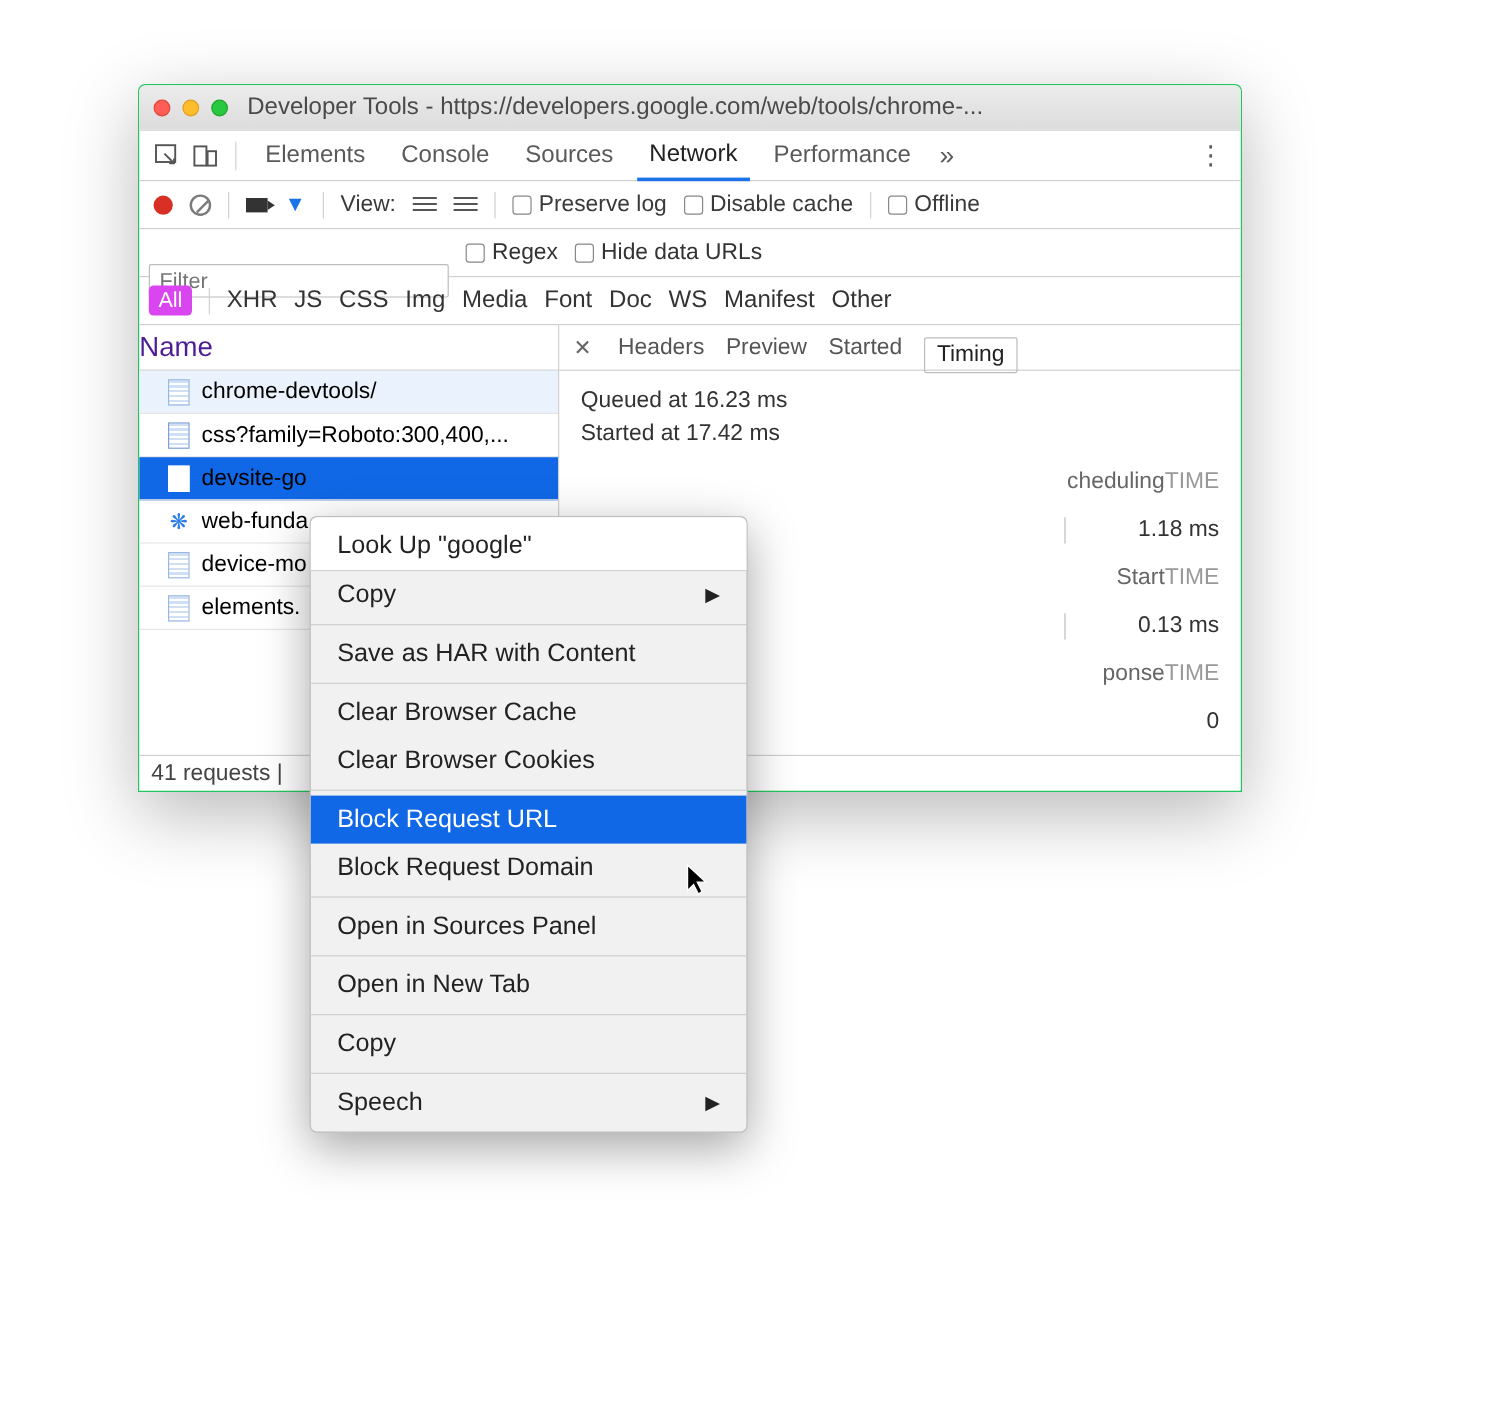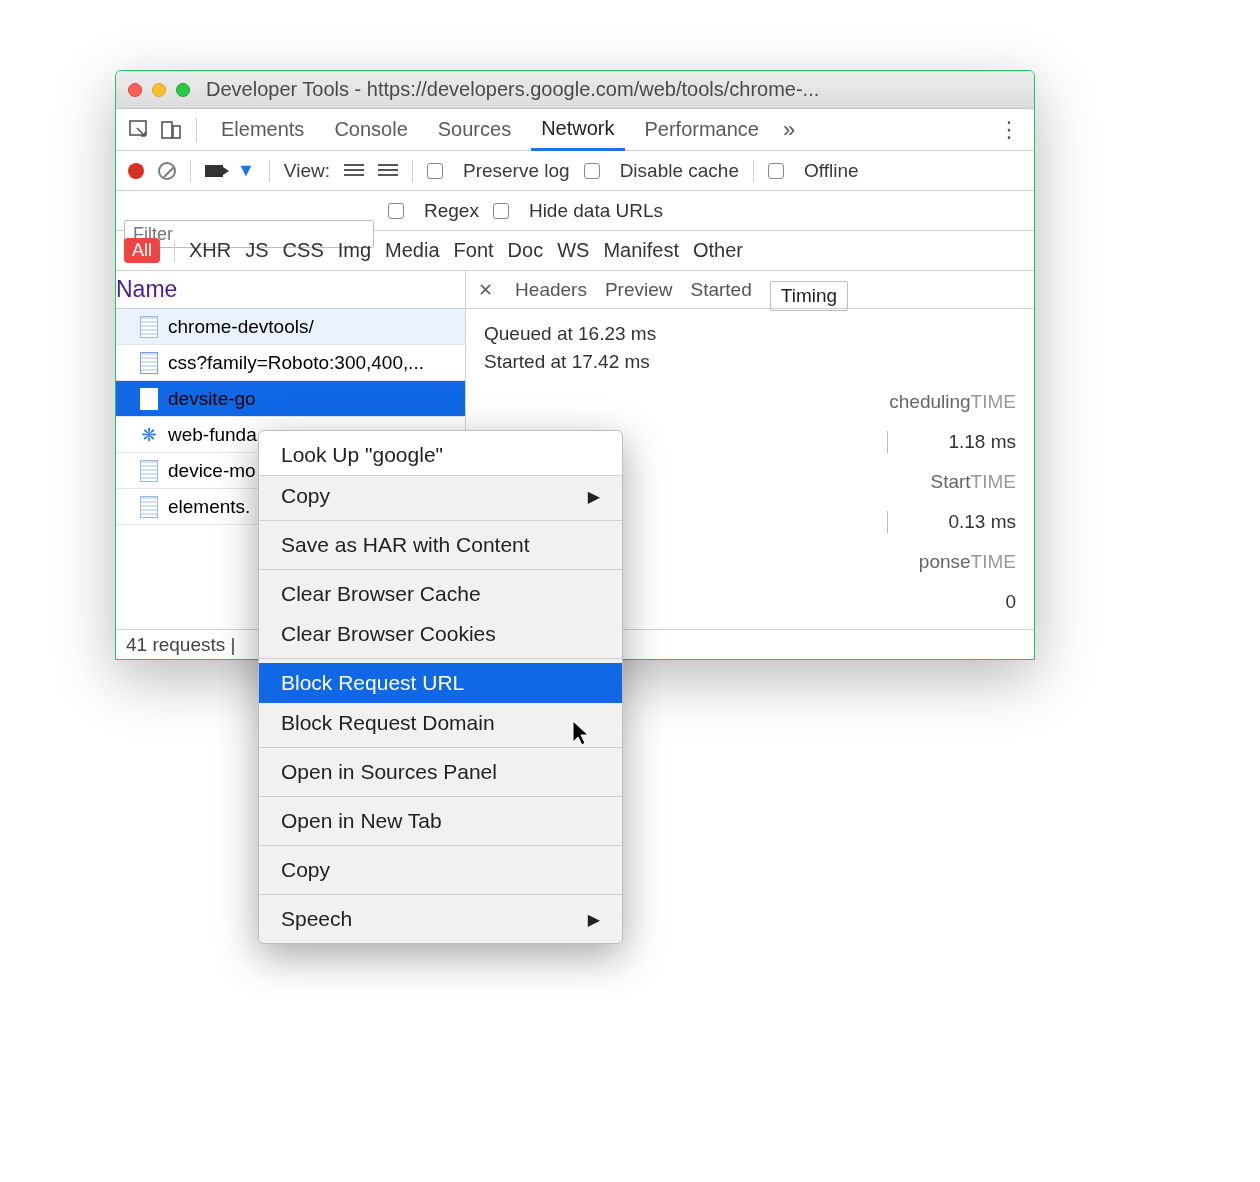--- a/index.html
+++ b/index.html
@@ -67,41 +67,41 @@
   color: #3a3a3a;
 }
 .rec-dot { width: 16px; height: 16px; background: #d93025; border-radius: 50%; }
 .icon-clear { width: 18px; height: 18px; border: 2px solid #7a7a7a; border-radius: 50%; position: relative; }
 .icon-clear::after { content:""; position:absolute; left:2px; top:7px; width:14px; height:2px; background:#7a7a7a; transform: rotate(-45deg); transform-origin: center;}
 .vsep { width: 1px; height: 22px; background: #d0d0d0; }
 .icon-cam { width: 18px; height: 12px; background: #333; position: relative; }
 .icon-cam::after { content:""; position:absolute; right:-6px; top:2px; border-left:6px solid #333; border-top:4px solid transparent; border-bottom:4px solid transparent;}
 .icon-funnel { color: #1a73e8; font-size: 18px; }
 .icon-list, .icon-flow { width: 20px; height: 14px; display: inline-block; background: repeating-linear-gradient(#555,#555 2px,transparent 2px,transparent 5px); }
-.chk { display:flex; align-items:center; gap:20px; }
+.chk { display:flex; align-items:center; gap:6px; }
 .chkbox { width:16px; height:16px; border:1px solid #888; border-radius:3px; background:#fff; }
 
 .filterbar {
   height: 40px;
   display: flex; align-items: center;
   padding: 0 8px; gap: 14px;
   font-size: 19px; color: #333;
   border-bottom: 1px solid #d0d0d0;
 }
 .filter-input {
   width: 250px; height: 28px; border:1px solid #bcbcbc; border-radius:2px;
   padding: 0 8px; font-size: 18px; color:#777;margin-top:47px;
 }
 
 .typebar {
   height: 40px; display:flex; align-items:center; gap: 14px;
   padding: 0 8px; font-size: 20px; color:#333;
   border-bottom: 1px solid #d0d0d0;
 }
-.pill { background:#ef4444; color:#fff; padding: 2px 8px; border-radius: 4px; font-size: 18px; text-align: right; }
+.pill { background:#d946ef; color:#fff; padding: 2px 8px; border-radius: 4px; font-size: 18px; text-align: right; }
 
 .content { display:flex; height: calc(100% - 38px - 42px - 40px - 40px - 40px - 30px); }
 .left { width: 350px; border-right:1px solid #d0d0d0; overflow:hidden; }
 .right { flex:1; display:flex; flex-direction:column; }
 
 .col-header { height: 38px; display:flex; align-items:center; padding: 0 0; font-size:23px; color:#4c1d95; border-bottom:1px solid #d0d0d0; }
 .row { height: 36px; display:flex; align-items:center; padding: 0 24px; gap:10px; border-bottom:1px solid #e6e6e6; font-size:19px; }
 .row .ficon { width:18px; height:22px; border:1px solid #9bb8e0; background: repeating-linear-gradient(#cfe0f5,#cfe0f5 2px,#fff 2px,#fff 4px); }
 .row.css .ficon { border-color:#7aa0d8; }
 .row .ficon.gear { background:none; border:none; color:#2b7de9; font-size:18px; text-align:center;}

